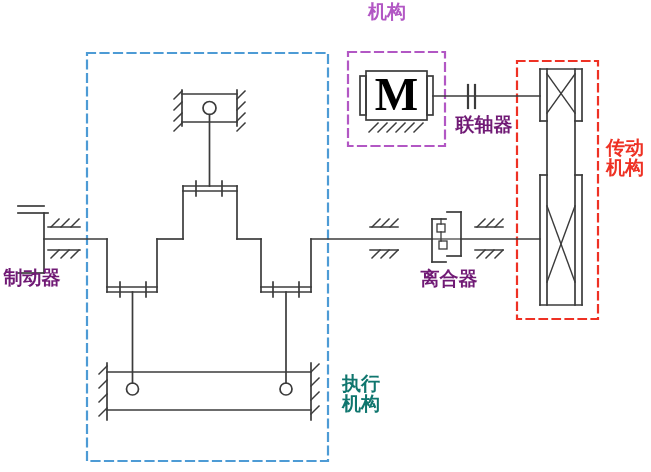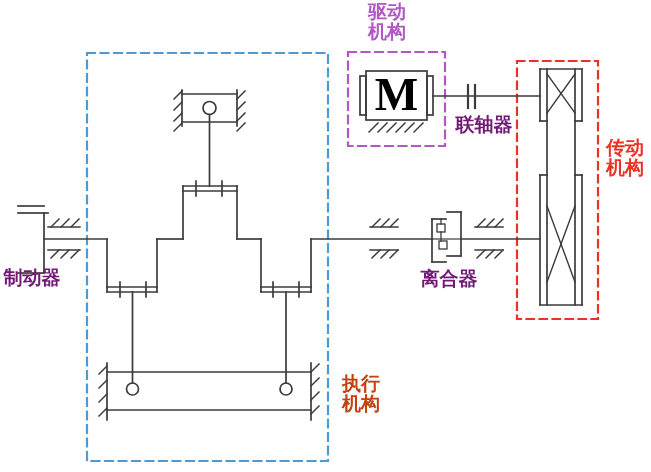--- a/index.html
+++ b/index.html
@@ -15,21 +15,21 @@
     position:absolute;
     font-weight:bold;
     font-size:19px;
     line-height:20px;
     text-align:center;
     color:#701a75;
     white-space:nowrap;
   }
   .c-drive{color:#b257c4;}
   .c-trans{color:#ee3124;}
-  .c-act{color:#c2410c;}
+  .c-act{color:#0f766e;}
   .motor-m{
     position:absolute;
     left:366px;top:69px;width:61px;height:50px;
     display:flex;align-items:center;justify-content:center;
     font-family:"Liberation Serif", serif;
     font-weight:bold;font-size:46px;color:#000;
   }
 </style>
 </head>
 <body>
@@ -212,21 +212,20 @@
         <line x1="575" y1="74" x2="547" y2="113"></line>
         <line x1="547" y1="206" x2="575" y2="282"></line>
         <line x1="575" y1="206" x2="547" y2="282"></line>
       </g>
     </g>
   </svg>
 
   <div class="motor-m">M</div>
 
   <div class="lbl c-drive" style="left:350px;top:2px;width:74px;">
-    <div>驱动</div>
     <div>机构</div>
   </div>
 
   <div class="lbl" style="left:454px;top:115px;width:60px;">联轴器</div>
 
   <div class="lbl c-trans" style="left:601px;top:138px;width:48px;">
     <div>传动</div>
     <div>机构</div>
   </div>
 

